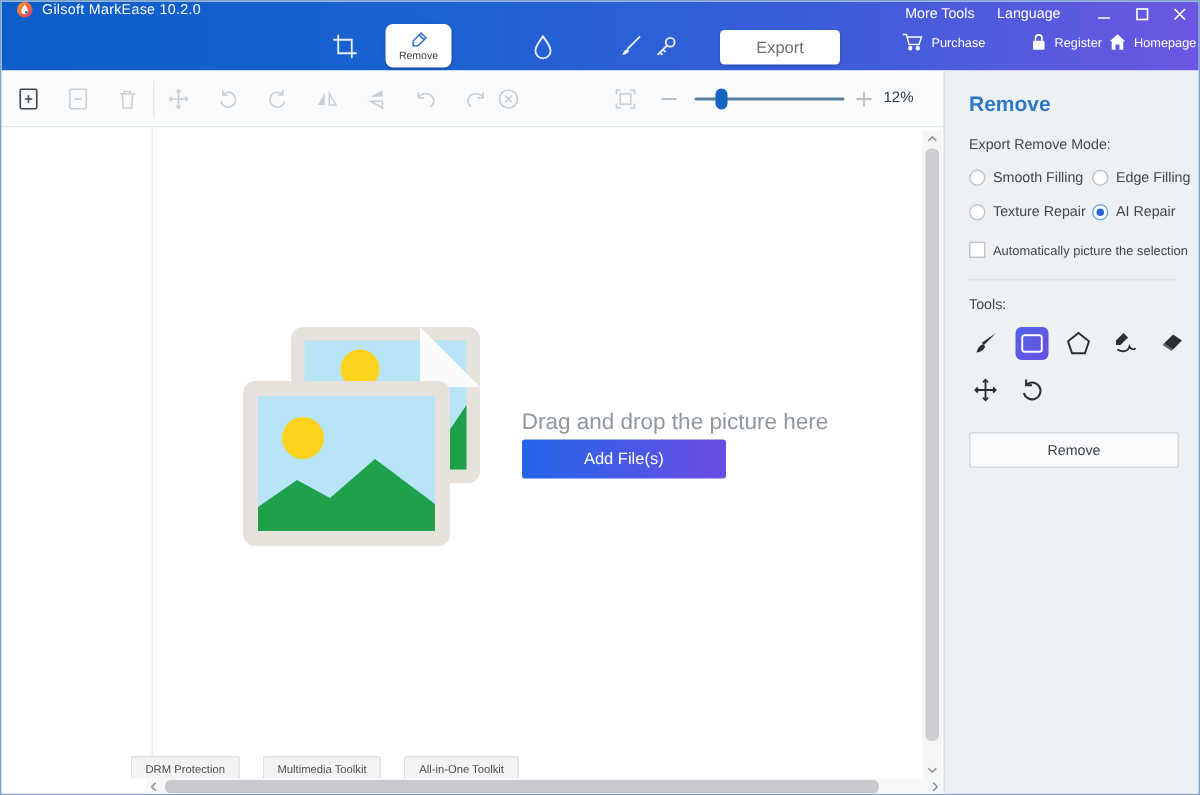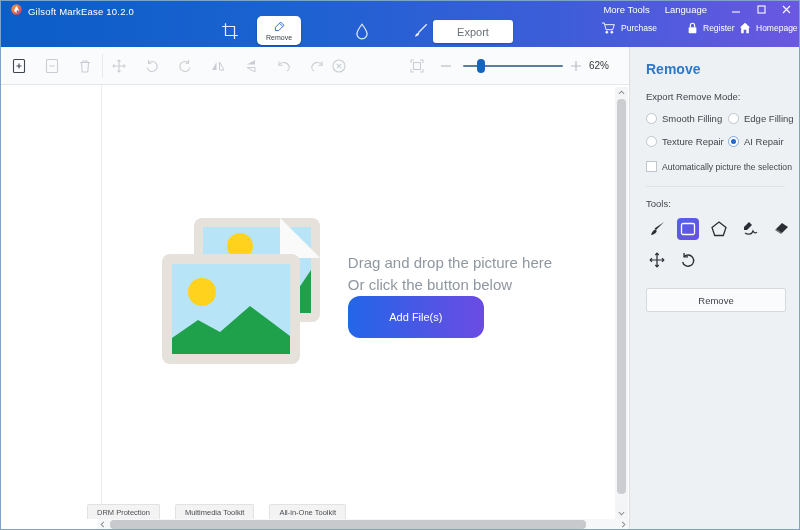--- a/index.html
+++ b/index.html
@@ -3,35 +3,35 @@
 <meta charset="utf-8">
 <style>
   * { margin:0; padding:0; box-sizing:border-box; }
   html,body { width:800px; height:530px; overflow:hidden; }
   body { font-family:"Liberation Sans","DejaVu Sans",sans-serif; background:#fff; }
   .window { position:relative; width:800px; height:530px; border:1px solid #7da4c8; overflow:hidden; background:#fff; }
 
   
   .header { position:absolute; top:0; left:0; width:800px; height:46px;
     background:linear-gradient(90deg,#0b5dc8 0%,#1b62d1 35%,#3d5dd9 70%,#6b57e2 100%); }
-  .titlebar { position:relative; height:16px; display:flex; align-items:flex-end; padding:0 10px; color:#fff; font-size:9.5px; }
+  .titlebar { position:relative; height:16px; display:flex; align-items:flex-start; padding:0 10px; color:#fff; font-size:9.5px; }
   .titlebar .app-title { margin-left:6px; letter-spacing:.2px; }
   .titlebar .tb-right { position:absolute; right:10px; top:0; height:16px; display:flex; align-items:center; gap:15px; }
   .tb-link { color:#fff; font-size:9.5px; cursor:default; }
   .win-btns { display:flex; align-items:center; gap:16px; margin-left:10px; }
   .win-btn svg { display:block; }
 
   .navrow { position:relative; height:30px; }
   .nav-icon { position:absolute; top:5px; width:18px; height:18px; color:#e8edff; }
   .nav-icon svg { display:block; }
   .remove-btn { position:absolute; left:256px; top:-1px; width:44px; height:29px; background:#fff; border-radius:5px;
     display:flex; flex-direction:column; align-items:center; justify-content:center; box-shadow:0 1px 2px rgba(0,0,0,.25); }
   .remove-btn .lbl { font-size:7px; color:#3a3f46; margin-top:1px; }
   .remove-btn svg { color:#2f6fd0; }
-  .export-btn { position:absolute; left:432px; top:3px; width:80px; height:23px; background:#fff; border-radius:3px;
+  .export-btn { position:absolute; left:479px; top:3px; width:80px; height:23px; background:#fff; border-radius:3px;
     display:flex; align-items:center; justify-content:center; font-size:11px; color:#6b7077; box-shadow:0 1px 2px rgba(0,0,0,.2); }
   .hdr-link { position:absolute; top:5px; display:flex; align-items:center; gap:5px; color:#fff; font-size:8.5px; }
   .hdr-link svg { display:block; }
 
   
   .toolbar2 { position:absolute; top:46px; left:0; width:630px; height:38px; background:#fafbfc; border-bottom:1px solid #e4e7ea; }
   .t2-icon { position:absolute; top:11px; width:16px; height:16px; color:#c9ced4; }
   .t2-icon.enabled { color:#3f464e; }
   .t2-icon svg { display:block; }
   .t2-sep { position:absolute; left:101px; top:7px; width:1px; height:24px; background:#e6e9ec; }
@@ -39,21 +39,21 @@
   .slider-track { position:absolute; left:462px; top:18px; width:100px; height:2px; background:#5d7da0; border-radius:1px; }
   .slider-handle { position:absolute; left:14px; top:-6px; width:8px; height:14px; background:#1565c0; border-radius:4px; }
   .zoom-label { position:absolute; left:588px; top:13px; font-size:10px; color:#33373c; }
 
   
   .workspace { position:absolute; top:84px; left:0; width:630px; height:446px; background:#fff; }
   .canvas-divider { position:absolute; left:100px; top:0; width:1px; height:421px; background:#ececec; }
   .drop-zone { position:absolute; left:100px; top:0; width:512px; height:420px; display:flex; align-items:center; justify-content:center; gap:26px; }
   .drop-texts { display:flex; flex-direction:column; }
   .drop-line { font-size:15px; color:#8f97a0; line-height:22px; }
-  .addfile-btn { width:136px; height:42px; border:none; border-radius:12px; color:#fff; font-size:11px;
+  .addfile-btn { width:136px; height:26px; border:none; border-radius:2px; color:#fff; font-size:11px;
     background:linear-gradient(90deg,#2366e8,#6b4be3); font-family:inherit; }
 
   
   .vscroll { position:absolute; right:3px; top:2px; width:13px; height:432px; background:#f4f5f6; }
   .vscroll .arrow { position:absolute; left:0; width:13px; height:11px; display:flex; align-items:center; justify-content:center; color:#8a8f94; }
   .vscroll .thumb { position:absolute; left:2px; top:12px; width:9px; height:395px; background:#cbcdd0; border-radius:4px; }
   .hscroll { position:absolute; left:96px; bottom:1px; height:11px; width:532px; background:#f6f7f8; }
   .hscroll .arrow { position:absolute; top:0; width:11px; height:11px; display:flex; align-items:center; justify-content:center; color:#8a8f94; }
   .hscroll .thumb { position:absolute; left:13px; top:1px; width:476px; height:9px; background:#c7c9cc; border-radius:4px; }
 
@@ -271,21 +271,21 @@
         </svg>
     </span>
     <div class="slider-track">
       <div class="slider-handle"></div>
     </div>
     <span class="zoom-plus">
       <svg width="14" height="16" viewBox="0 0 14 16">
           <path d="M2 8 H12 M7 3 V13" stroke="currentColor" stroke-width="1.2"></path>
         </svg>
     </span>
-    <span class="zoom-label">62%</span>
+    <span class="zoom-label">12%</span>
   </div>
   <style>.zoom-minus{left:438px}.zoom-plus{left:568px}</style>
 
   <div class="workspace">
     <div class="canvas-divider"></div>
 
     <div class="drop-zone">
       <span>
         <svg width="160" height="150" viewBox="0 0 160 150">
 
@@ -297,21 +297,20 @@
           <path d="M118 0 L158 40 L118 40 Z" fill="#fbfafa"></path>
 
           <rect x="0" y="36" width="138" height="110" rx="8" fill="#e7e1db"></rect>
           <rect x="10" y="46" width="118" height="90" fill="#b7e5f7"></rect>
           <circle cx="40" cy="74" r="14" fill="#ffd21e"></circle>
           <polygon points="10,136 10,120 36,102 58,114 88,88 128,118 128,136" fill="#1fa04a"></polygon>
         </svg>
       </span>
       <div class="drop-texts">
         <span class="drop-line">Drag and drop the picture here</span>
-        <span class="drop-line">Or click the button below</span>
         <button class="addfile-btn">Add File(s)</button>
       </div>
     </div>
 
     <div class="vscroll">
       <span class="arrow" style="top:0">
         <svg width="7" height="5" viewBox="0 0 8 5">
             <path d="M1 4 L4 1 L7 4" fill="none" stroke="currentColor" stroke-width="1.2"></path>
           </svg>
       </span>

